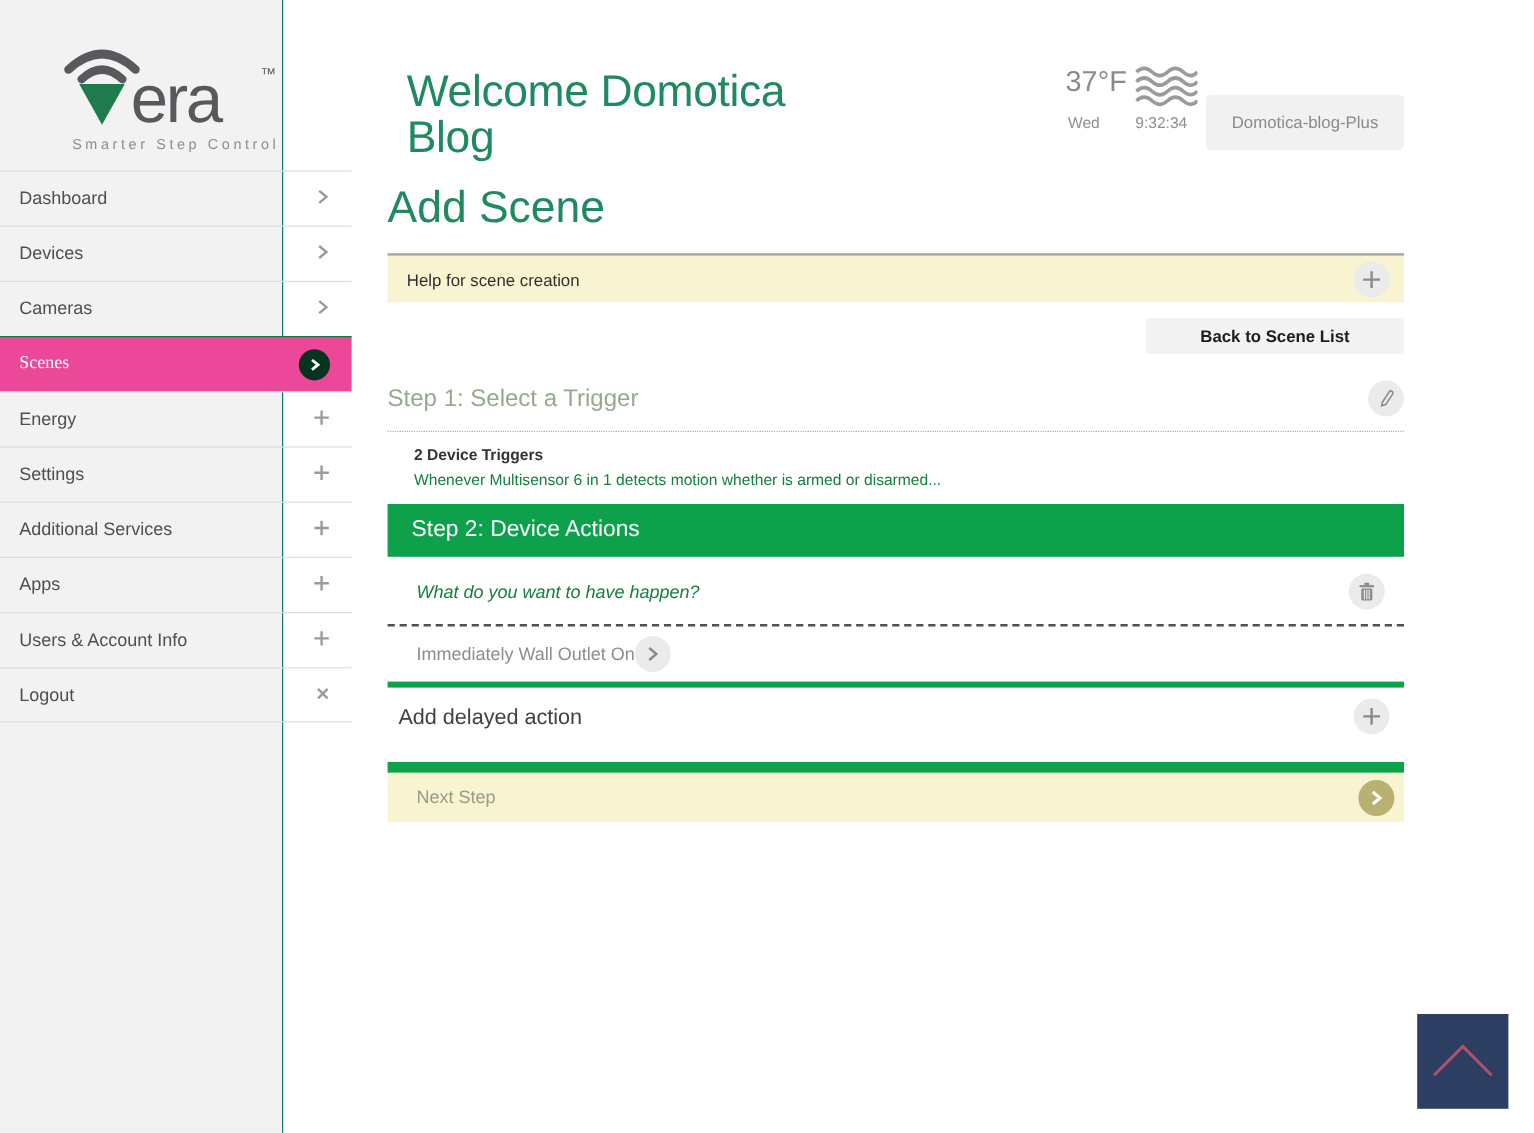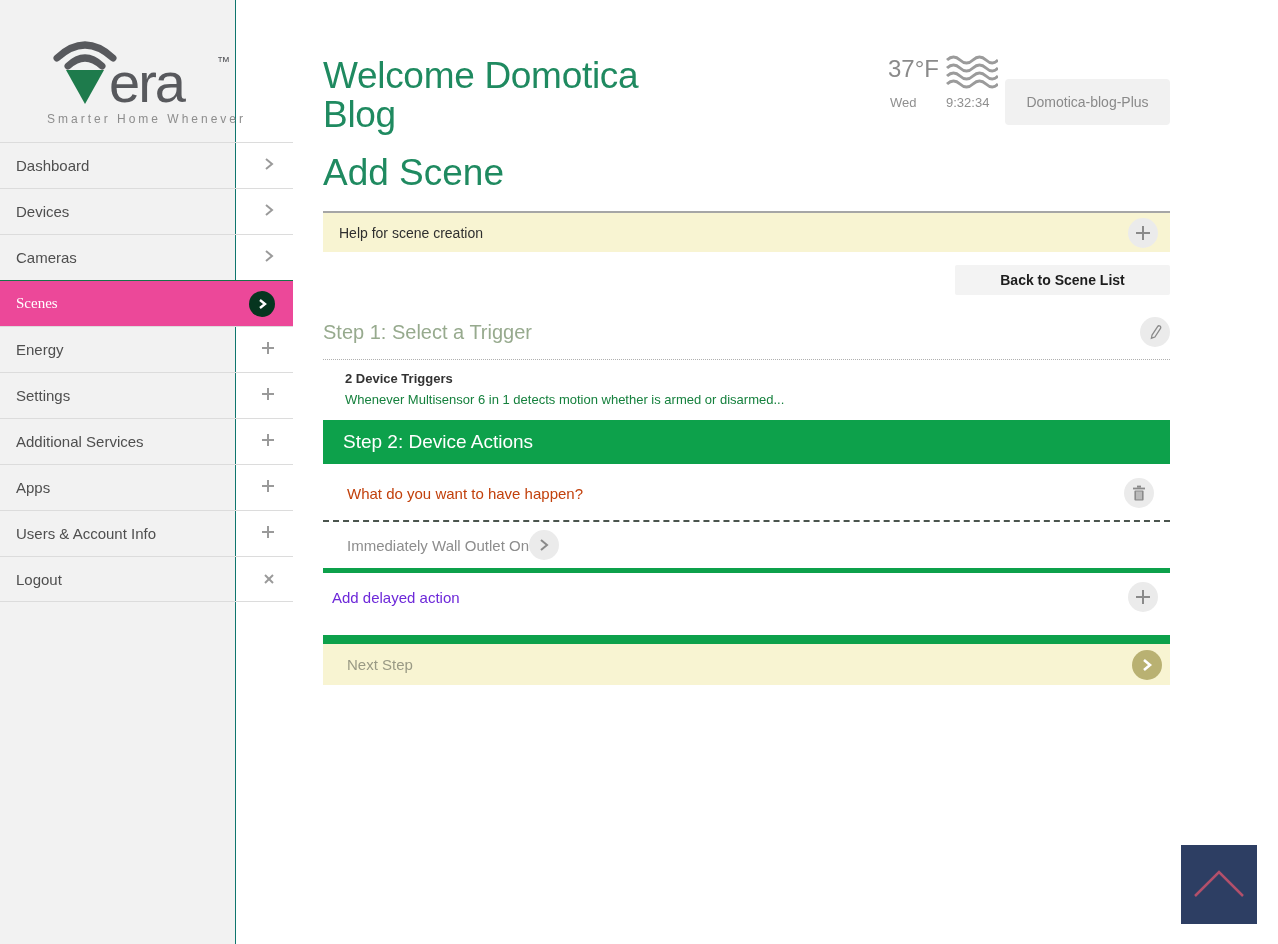--- a/index.html
+++ b/index.html
@@ -18,21 +18,21 @@
               justify-content:space-between; padding:0 18px 0 16px; font-size:15px;
               color:#4f4f4f; cursor:pointer; background:transparent; }
   .nav-item:last-child { border-bottom:1px solid #dcdcdc; }
   .nav-item.active { background:#ec4899; color:#ffffff; border-top-color:#177449;font-family:Liberation Serif, serif; }
   .badge-circle { width:26px; height:26px; border-radius:50%; background:#06351f;
                   display:flex; align-items:center; justify-content:center; }
   
   .main { position:absolute; left:294px; top:0; right:0; bottom:0; background:#ffffff; }
   .content { position:relative; margin-left:29px; width:847px; }
   .welcome-title { padding-top:56px; width:390px; font-size:37px; font-weight:300;
-                   color:#1f8a60; line-height:1.06; letter-spacing:-0.3px; }
+                   color:#1f8a60; line-height:1.06; letter-spacing:-0.3px;margin-left:16px; }
   .header-right { position:absolute; top:55px; right:0; width:282px; height:70px; }
   .temp { position:absolute; left:0; top:0; font-size:24px; font-weight:300; color:#8a8a8a; }
   .fog { position:absolute; left:58px; top:-2px; }
   .day { position:absolute; left:2px; top:40px; font-size:13px; color:#8f8f8f; }
   .time { position:absolute; left:58px; top:40px; font-size:13px; color:#8f8f8f; }
   .controller-pill { position:absolute; left:117px; top:24px; width:165px; height:46px;
                      background:#f1f1f1; border-radius:4px; display:flex; align-items:center;
                      justify-content:center; font-size:14px; color:#8a8a8a; cursor:pointer; }
   .page-title { margin-top:18px; font-size:37px; font-weight:300; color:#1f8a60; }
   .help-bar { margin-top:17px; height:41px; background:#f8f4d2; border-top:2px solid #a6a6a6;
@@ -47,28 +47,28 @@
   .step1-header { display:flex; justify-content:space-between; align-items:center;
                   margin-top:22px; padding-bottom:12px; border-bottom:1px dotted #b0b0b0; }
   .step1-title { font-size:20px; font-weight:300; color:#97aa8e; }
   .trigger-summary { padding:11px 0 13px 22px; }
   .trigger-count { font-size:13px; font-weight:700; color:#333333; }
   .trigger-text { font-size:13px; color:#15803d; margin-top:6px; }
   .step2-bar { height:44px; background:#0da14b; color:#ffffff; font-size:19px; font-weight:300;
                display:flex; align-items:center; padding-left:20px; }
   .question-row { display:flex; justify-content:space-between; align-items:center;
                   padding:14px 16px 12px 24px; border-bottom:2px dashed #4a544e; }
-  .question-text { font-size:15px; color:#c2410c; }
+  .question-text { font-size:15px; color:#15803d;font-style:italic; }
   .action-row { display:flex; align-items:center;
                 padding:8px 16px 8px 24px; cursor:pointer; }
   .action-text { font-size:15px; color:#8d8d8d; }
   .green-bar-thin { height:5px; background:#0da14b; }
   .delayed-row { display:flex; justify-content:space-between; align-items:center;
                  padding:9px 12px 9px 9px; cursor:pointer; }
-  .delayed-text { font-size:15px; color:#6d28d9; }
+  .delayed-text { font-size:18px; color:#404040; }
   .green-bar-thick { height:9px; background:#0da14b; margin-top:14px; }
   .next-bar { height:41px; background:#f8f4d2; display:flex; align-items:center;
               justify-content:space-between; padding:0 8px 0 24px; cursor:pointer; }
   .next-label { font-size:15px; color:#9a9a85; }
   .next-circle { width:30px; height:30px; border-radius:50%; background:#b9b172;
                  display:flex; align-items:center; justify-content:center; border:none; cursor:pointer; }
   .scroll-top { position:absolute; left:1181px; top:845px; width:76px; height:79px;
                 background:#2d3e63; border:none; cursor:pointer; display:flex;
                 align-items:center; justify-content:center; }
 </style>
@@ -77,21 +77,21 @@
 
 <div class="sidebar">
   <div class="logo-wrap">
     <svg width="196" height="78" viewBox="0 0 196 78">
       <path d="M8 30 Q 36 4 64 30" fill="none" stroke="#58595d" stroke-width="7" stroke-linecap="round"></path>
       <path d="M19 38 Q 36 22 53 38" fill="none" stroke="#58595d" stroke-width="7" stroke-linecap="round"></path>
       <polygon points="17,42 55,42 36,76" fill="#1e7b4c"></polygon>
       <text x="60" y="74" font-size="56" font-weight="400" letter-spacing="-2" fill="#58595d" font-family="Liberation Sans, sans-serif">era</text>
       <text x="168" y="38" font-size="13" fill="#58595d" font-family="Liberation Sans, sans-serif">™</text>
     </svg>
-    <div class="logo-tagline">Smarter Home Whenever</div>
+    <div class="logo-tagline">Smarter Step Control</div>
   </div>
 
   <div class="nav">
     <div class="nav-item">
       <span>Dashboard</span>
       <span>
         <svg width="12" height="16">
             <polyline points="3,3 9,8 3,13" fill="none" stroke="#9a9a9a" stroke-width="2"></polyline>
           </svg>
       </span>

